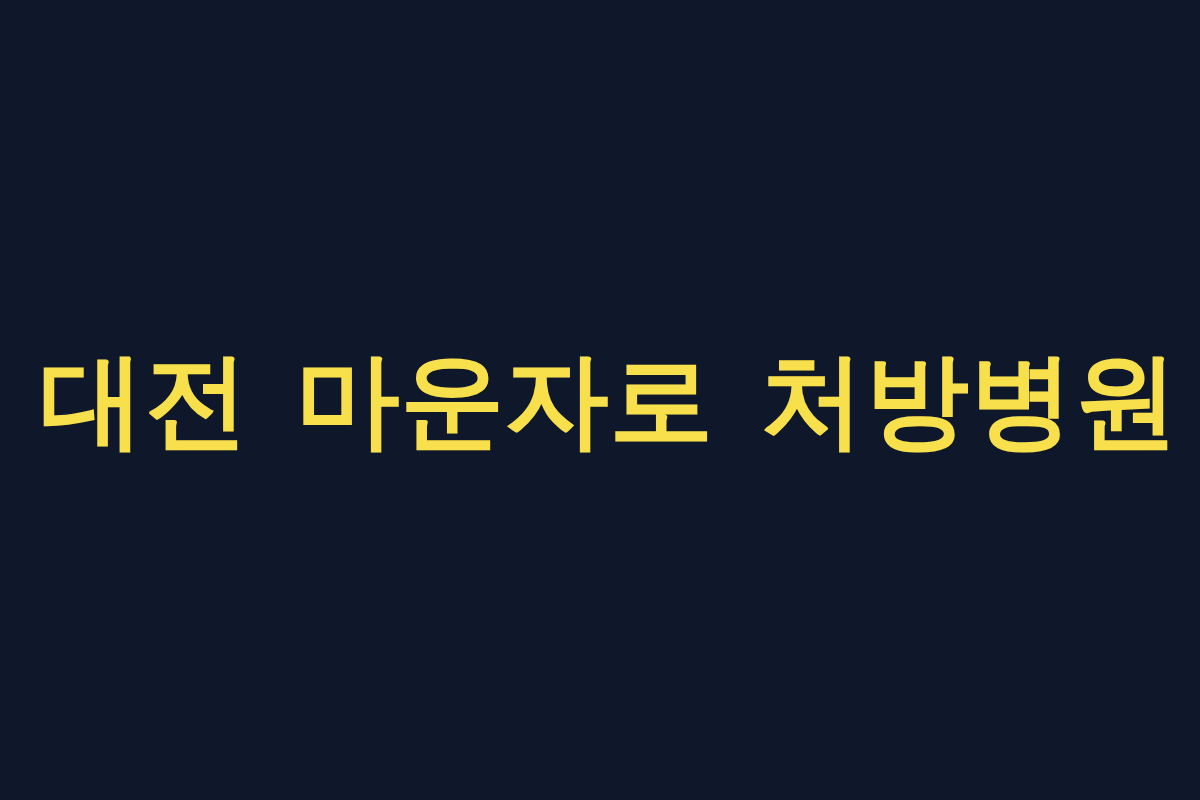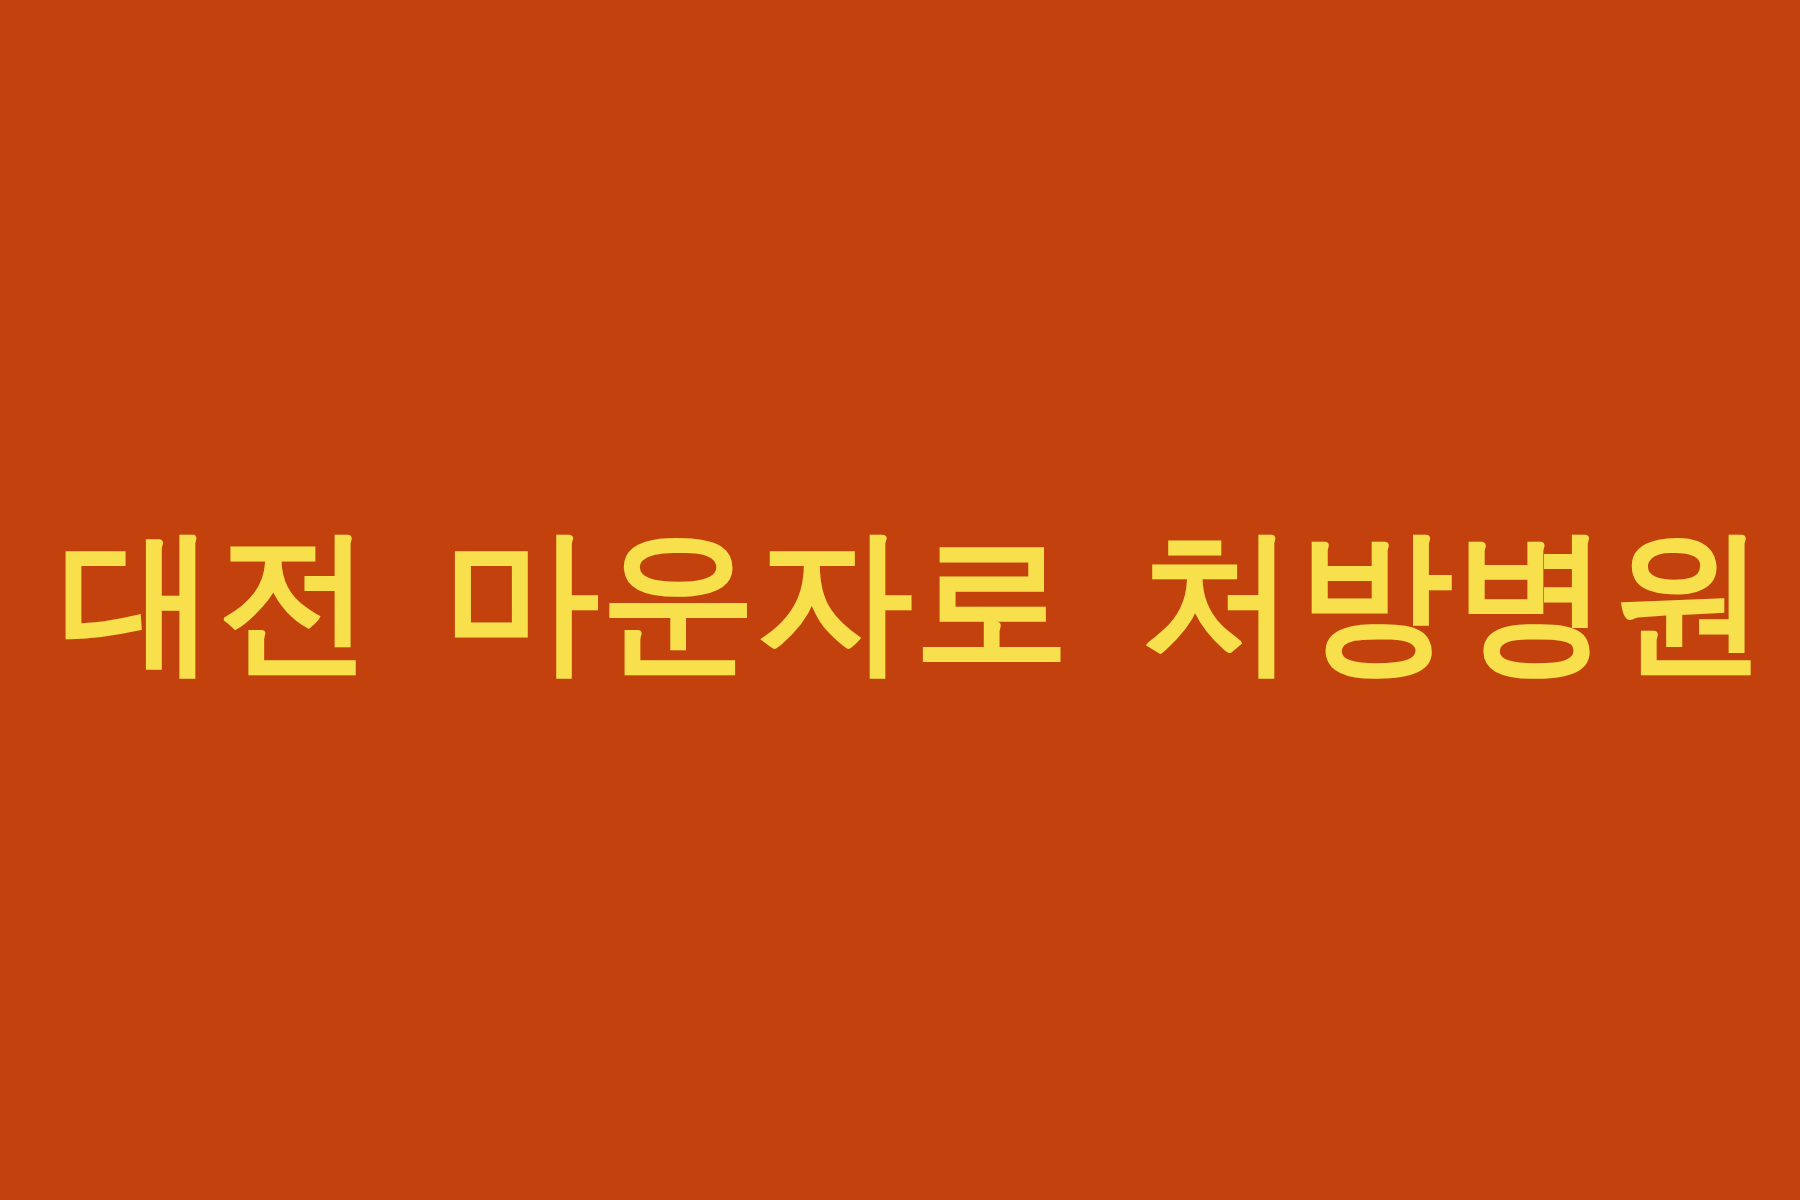--- a/index.html
+++ b/index.html
@@ -44,17 +44,17 @@
     -webkit-font-smoothing: antialiased;
   }
 
   .headline-line {
     display: block;
   }
 </style>
 </head>
 <body>
 
-<div class="poster" style="background-color: #c2410c;">
+<div class="poster" style="background-color: #0f172a;">
   <h1 class="headline" style="color: rgb(247, 224, 76);">
     <span class="headline-line">대전 마운자로 처방병원</span>
   </h1>
 </div>
 
 </body></html>

